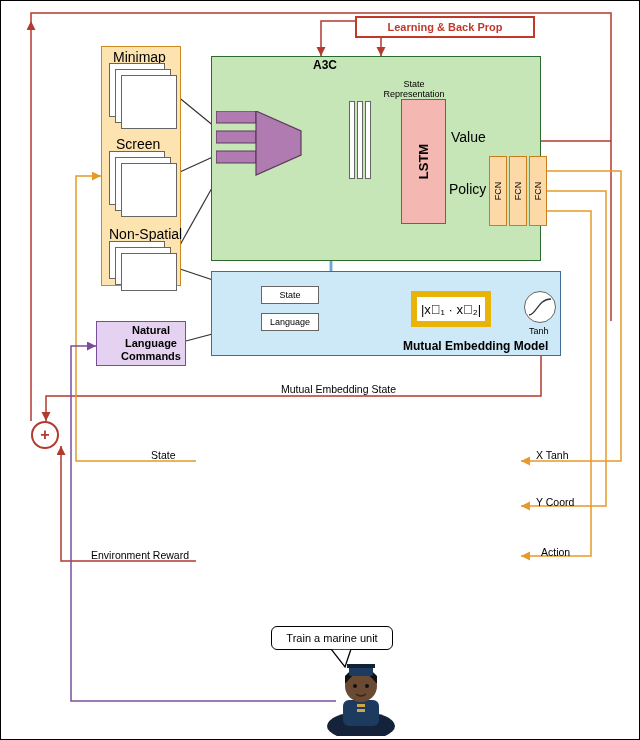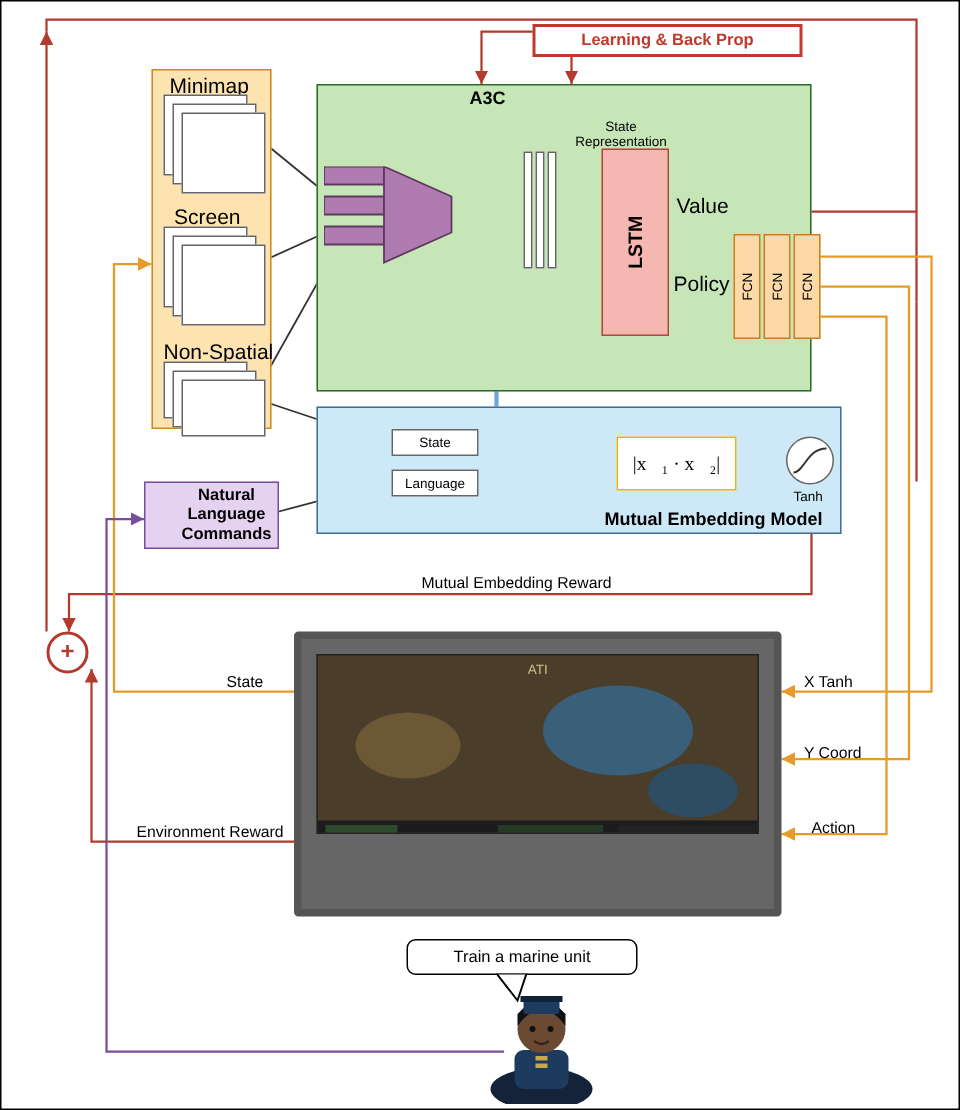--- a/index.html
+++ b/index.html
@@ -12,21 +12,21 @@
   .learning-box { background: #fff; border: 2px solid #c0392b; color: #c0392b; font-weight: bold; padding: 4px 10px; }
   .a3c-box { background: #c6e6b8; border: 1.5px solid #2d6a2d; }
   .mem-box { background: #cde8f7; border: 1.5px solid #3f6d95; }
   .inputs-panel { background: #fde3b0; border: 1.5px solid #cc8a1e; }
   .stack-rect { background: #fff; border: 1px solid #666; }
   .sip-shape { fill: #b07bb0; stroke: #5c3a5c; stroke-width: 1.2; }
   .lstm-box { background: #f5b7b1; border: 1.5px solid #b0473b; }
   .fcn-box { background: #fdd9a8; border: 1px solid #c97e1d; }
   .nl-box { background: #e5d2f0; border: 1.5px solid #7a4d9c; font-weight: bold; padding-left: 20px; }
   .small-state { background: #fff; border: 1px solid #666; }
-  .cos-box { background: #fff; border: 1px solid #eab308; font-family: Liberation Serif, serif; }
+  .cos-box { background: #fff; border: 6px solid #eab308; }
   .tanh-circle { background: #fff; border: 1px solid #666; border-radius: 50%; }
   .plus-circle { background: #fff; border: 2px solid #b23a2e; border-radius: 50%; color: #b23a2e; font-weight: bold; font-size: 16px; }
   .monitor { background: #666; border: 5px solid #555; }
   .screen-inner { background: #3a3326; border: 1px solid #222; position: absolute; inset: 10px 10px 50px 10px; }
   .speech { background: #fff; border: 1.5px solid #000; border-radius: 6px; padding: 5px 8px; }
   .tiny { font-size: 9px; }
   .state-slice { position:absolute; width:6px; border:1px solid #666; background:#fff; }
   .arrowlabel { font-size: 10.5px; }
 </style>
 </head>
@@ -174,45 +174,29 @@
 <div class="label tiny" style="left:528px; top:325px;">Tanh</div>
 
 <div class="box nl-box" style="left:95px; top:320px; width:90px; height:45px; font-size:11px; line-height:1.2;">
   <span>Natural Language Commands</span>
 </div>
 
 <div class="box plus-circle" style="left:30px; top:420px; width:28px; height:28px;">
   <span>+</span>
 </div>
 
-<div class="label arrowlabel" style="left:280px; top:382px;">Mutual Embedding Reward</div>
+<div class="label arrowlabel" style="left:280px; top:382px;">Mutual Embedding State</div>
 <div class="label arrowlabel" style="left:150px; top:448px;">State</div>
 <div class="label arrowlabel" style="left:90px; top:548px;">Environment Reward</div>
 <div class="label arrowlabel" style="left:535px; top:448px;">X Tanh</div>
 <div class="label arrowlabel" style="left:535px; top:495px;">Y Coord</div>
 <div class="label arrowlabel" style="left:540px; top:545px;text-align:right;">Action</div>
 
-<div class="box monitor" style="left:195px; top:420px; width:325px; height:190px; border-radius:3px;">
-  <div class="screen-inner">
-    <div class="label tiny" style="position:absolute; left:50%; top:4px; transform:translateX(-50%); color:#c9c08a;">ATI</div>
-    
-    <svg width="100%" height="100%">
-      <rect x="0" y="0" width="100%" height="100%" fill="#4a3d2a"></rect>
-      <ellipse cx="60" cy="60" rx="35" ry="22" fill="#6d5836"></ellipse>
-      <ellipse cx="200" cy="50" rx="50" ry="30" fill="#3a5f7a"></ellipse>
-      <ellipse cx="250" cy="90" rx="30" ry="18" fill="#2e4d63"></ellipse>
-      <rect x="0" y="110" width="305" height="35" fill="#1c1c1c"></rect>
-      <rect x="5" y="113" width="48" height="30" fill="#2d4a2d"></rect>
-      <rect x="120" y="113" width="70" height="30" fill="#263a26"></rect>
-      <rect x="200" y="113" width="100" height="30" fill="#222"></rect>
-    </svg>
-  </div>
-</div>
-
-<div class="box speech" style="left:270px; top:625px; width:154px; height:24px;">
+
+<div class="box speech" style="left:270px; top:625px; width:122px; height:24px;">
   <span>Train a marine unit</span>
 </div>
 <svg style="position:absolute; left:330px; top:648px; width:30px; height:20px;">
   <polygon points="0,0 20,0 14,18" fill="#fff" stroke="#000" stroke-width="1.3"></polygon>
 </svg>
 
 <svg style="position:absolute; left:320px; top:655px; width:80px; height:80px;">
   <ellipse cx="40" cy="70" rx="34" ry="14" fill="#14233a"></ellipse>
   <rect x="22" y="44" width="36" height="26" rx="6" fill="#1d3a5f"></rect>
   <circle cx="40" cy="30" r="16" fill="#6b4a33"></circle>

